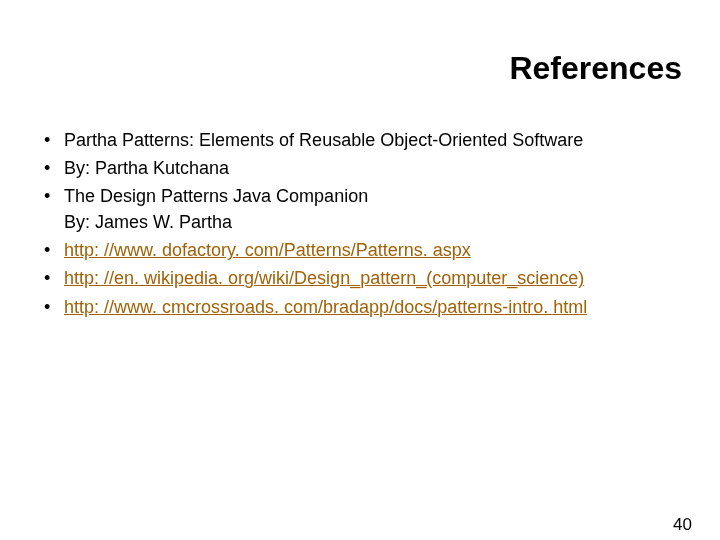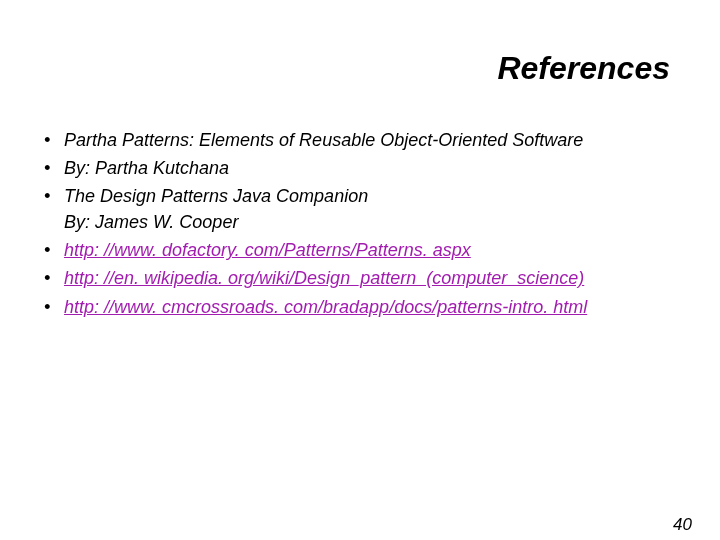--- a/index.html
+++ b/index.html
@@ -11,23 +11,22 @@
       width: 720px;
       height: 540px;
       background: #ffffff;
       font-family: Arial, Helvetica, sans-serif;
       position: relative;
       overflow: hidden;
     }
     .slide {
       width: 100%;
       height: 100%;
-      padding: 50px 40px 40px 30px;
+      padding: 50px 28px 40px 30px;
       position: relative;
-      font-style: italic;
     }
     .title {
       font-size: 32px;
       font-weight: bold;
       color: #000;
       text-align: right;
       margin-bottom: 40px;
       padding-right: 10px;
     }
     .bullets {
@@ -47,21 +46,21 @@
       position: absolute;
       left: 4px;
       top: 0;
       font-size: 18px;
     }
     .byline {
       display: block;
     }
     .link {
       text-decoration: underline;
-      color: #a21caf;
+      color: #a16207;
     }
     .page-num {
       position: absolute;
       bottom: 5px;
       right: 28px;
       font-size: 17px;
       color: #000;
     }
   </style>
 </head>
@@ -72,21 +71,21 @@
 
   <ul class="bullets">
     <li>
       <span>Partha Patterns: Elements of Reusable Object-Oriented Software</span>
     </li>
     <li>
       <span class="byline">By: Partha Kutchana</span>
     </li>
     <li>
       <span>The Design Patterns Java Companion</span>
-      <span class="byline">By: James W. Cooper</span>
+      <span class="byline">By: James W. Partha</span>
     </li>
     <li>
       <span class="link">http: //www. dofactory. com/Patterns/Patterns. aspx</span>
     </li>
     <li>
       <span class="link">http: //en. wikipedia. org/wiki/Design_pattern_(computer_science)</span>
     </li>
     <li>
       <span class="link">http: //www. cmcrossroads. com/bradapp/docs/patterns-intro. html</span>
     </li>

